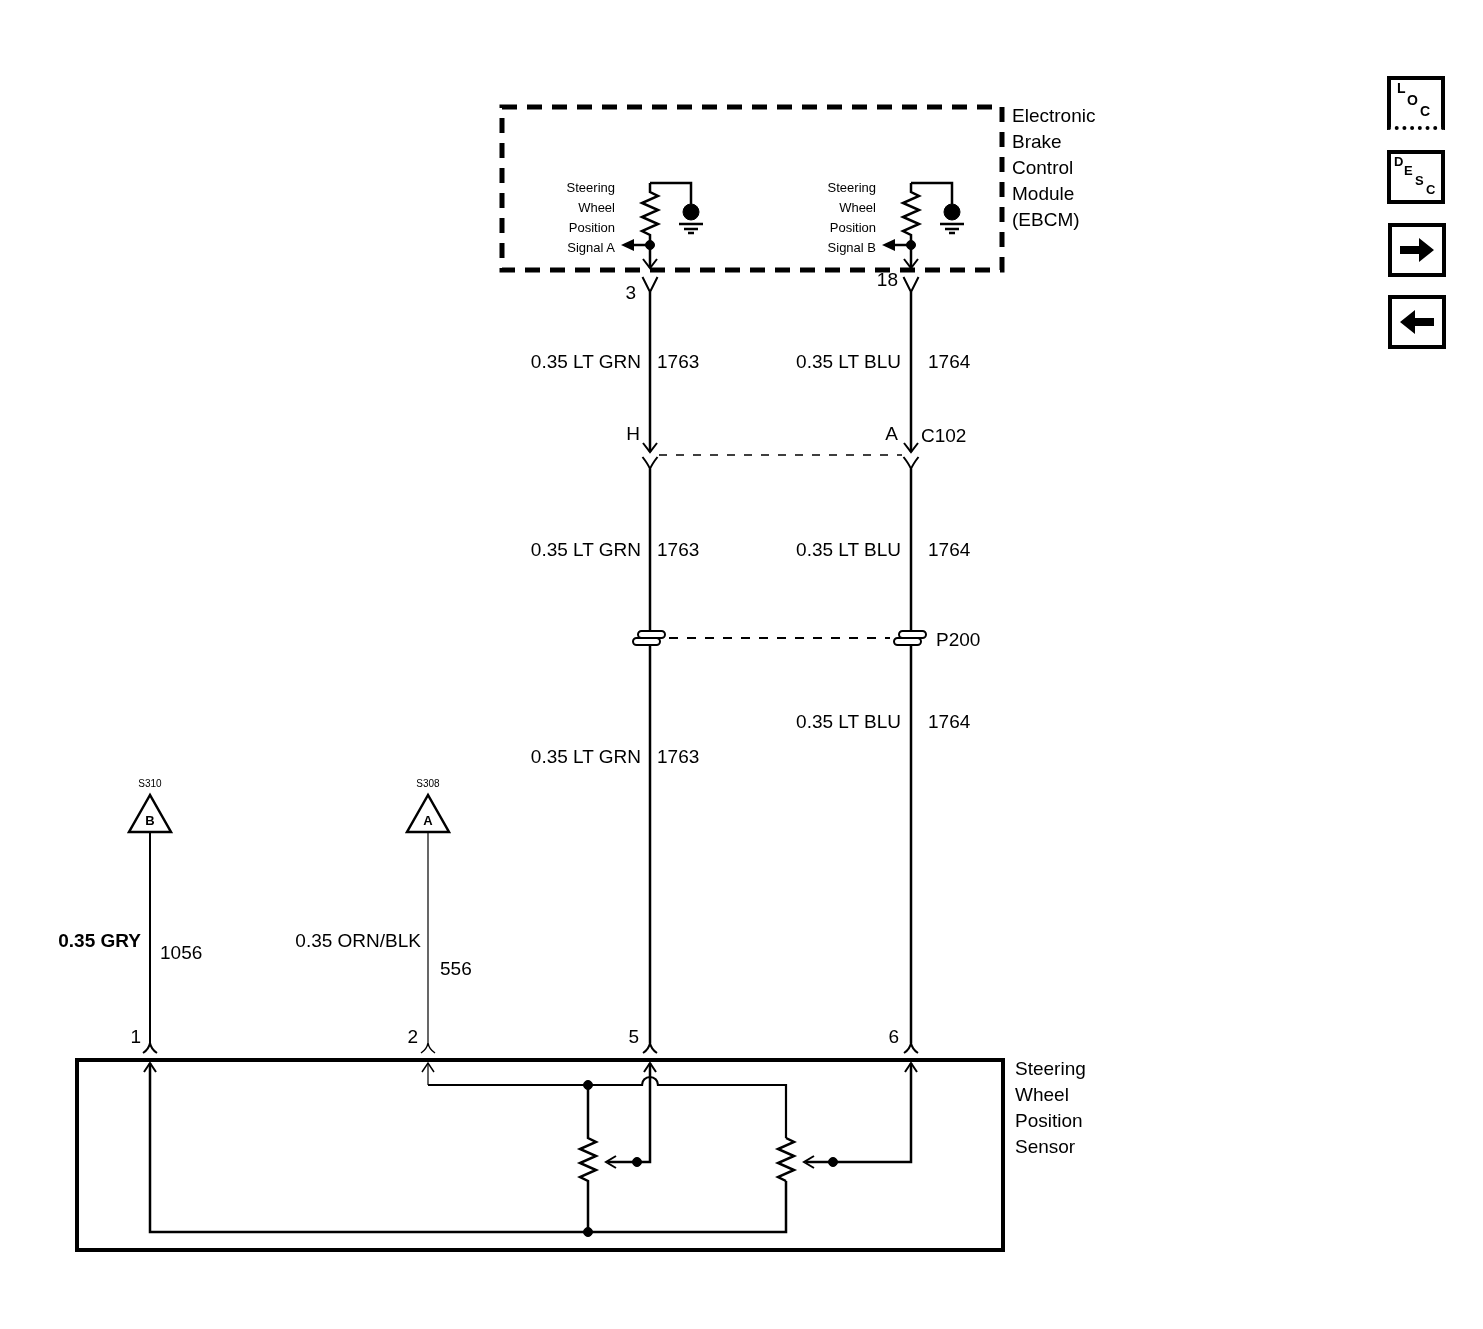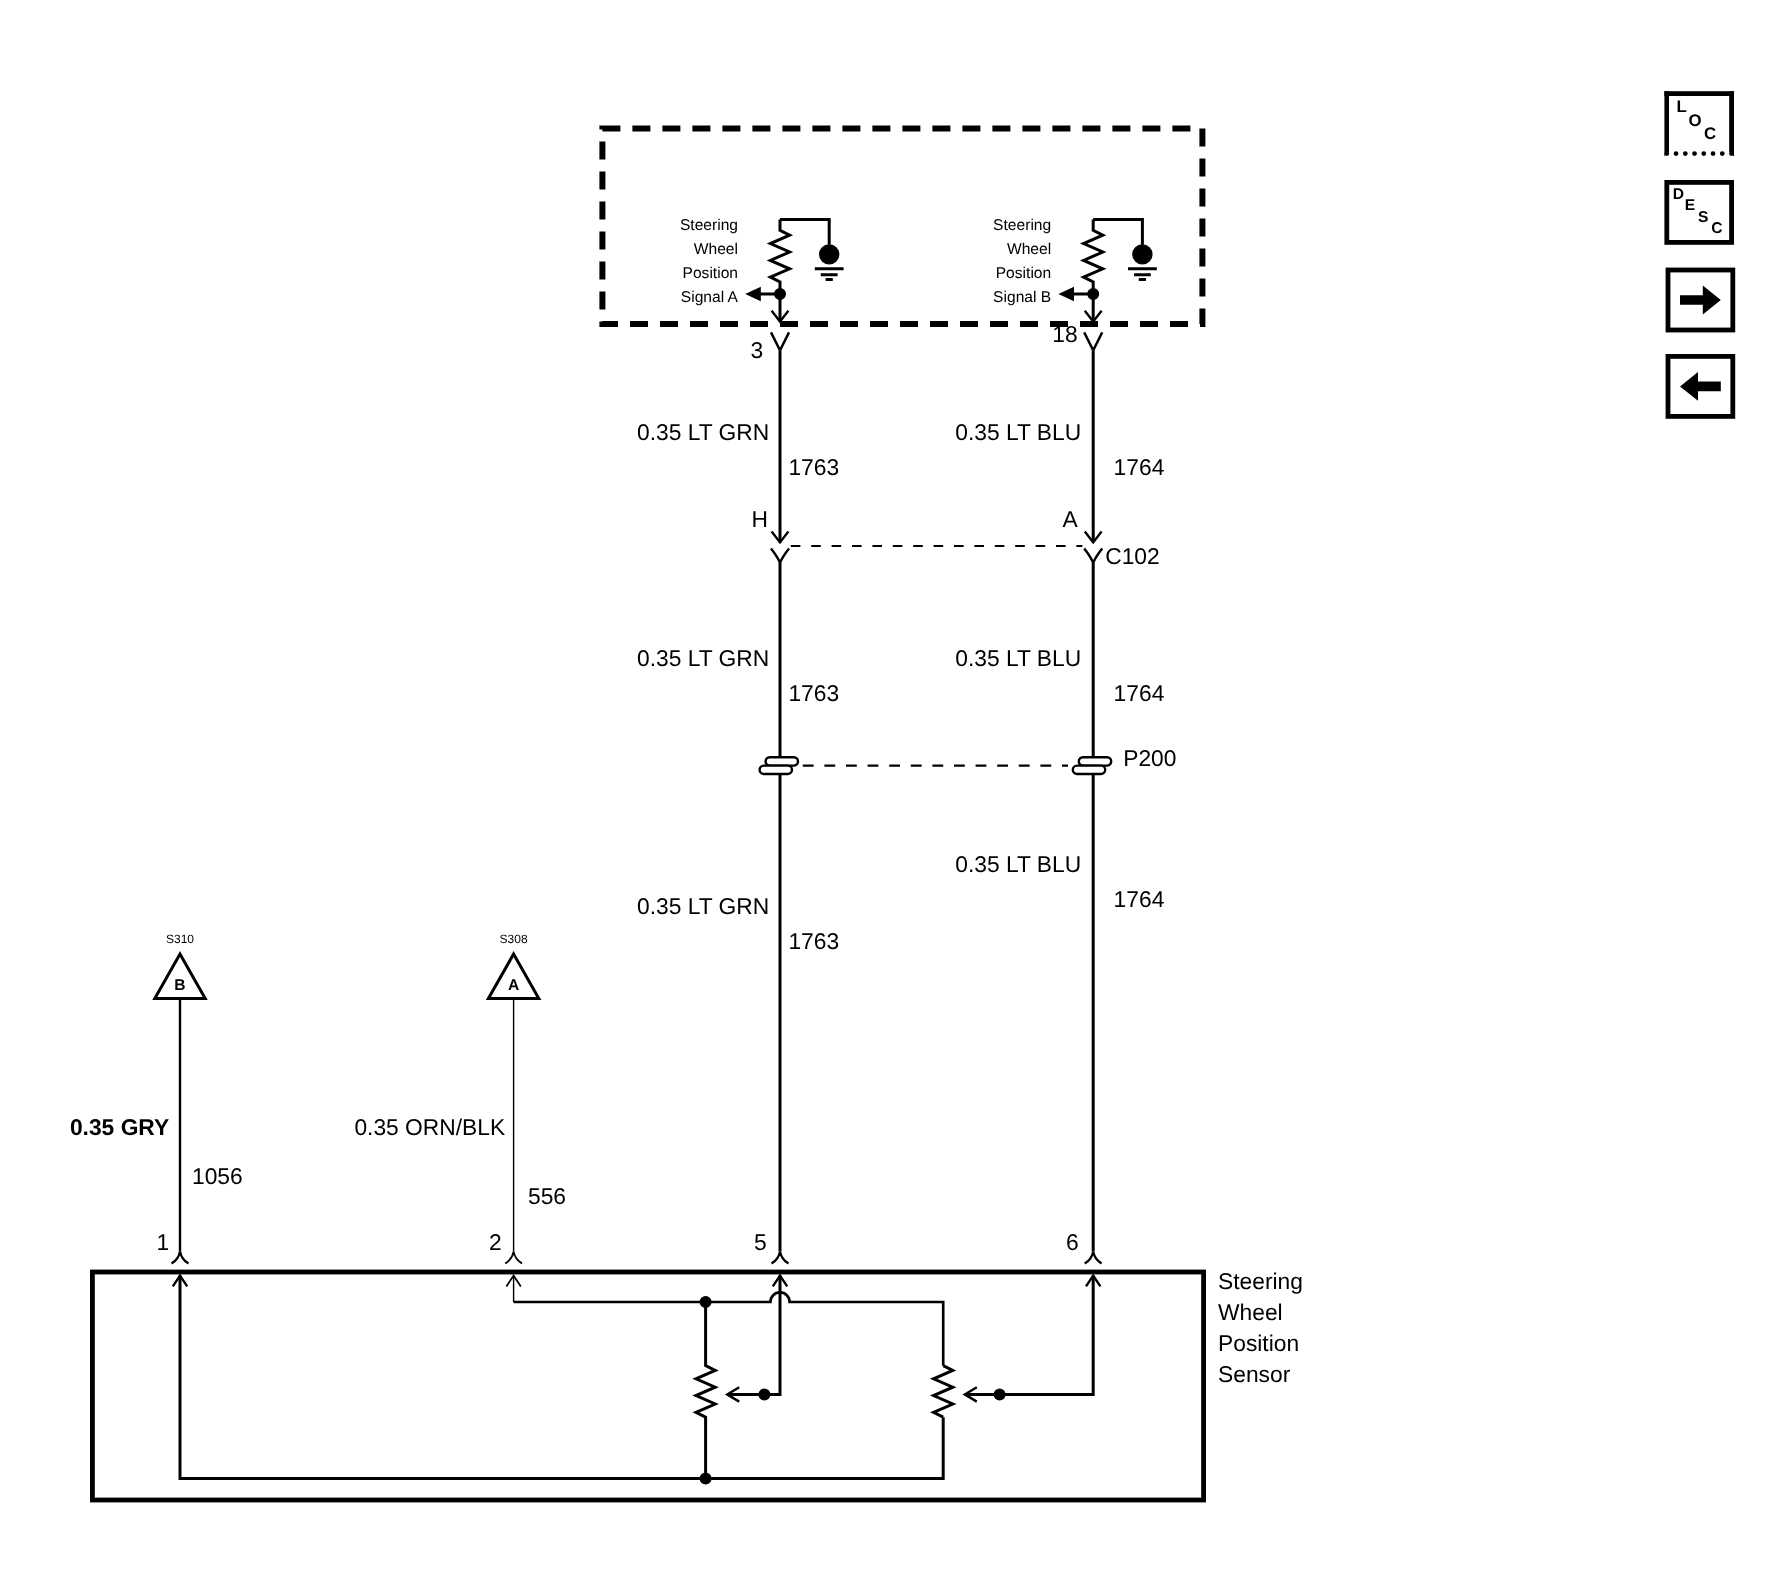--- a/index.html
+++ b/index.html
@@ -4,21 +4,21 @@
 <style>
   html,body{margin:0;padding:0;background:#fff;}
   #stage{position:relative;width:1483px;height:1329px;background:#fff;overflow:hidden;
          font-family:"Liberation Sans",sans-serif;color:#000;}
   svg{position:absolute;left:0;top:0;}
   .t{position:absolute;white-space:pre-line;color:#000;}
   .f19{font-size:19px;line-height:26px;}
   .f14{font-size:10px;}
   .f13{font-size:13px;line-height:20px;}
   .ra{transform:translate(-100%,-50%);white-space:nowrap;}
-  .la{transform:translateY(-50%);white-space:nowrap;margin-top:29px;}
+  .la{transform:translateY(-50%);white-space:nowrap;}
   .ca{transform:translate(-50%,-50%);white-space:nowrap;}
   .rblock{text-align:right;}
   .icon-box{position:absolute;width:50px;height:46px;border:4px solid #000;background:#fff;box-sizing:content-box;}
   .icon-box span{position:absolute;font-weight:bold;}
   #icon-loc{border-bottom-style:dotted;}
   .bold{font-weight:bold;}
 </style>
 </head>
 <body>
 
@@ -120,20 +120,25 @@
         <circle cx="637" cy="1162" r="4.5" fill="#000"></circle>
 
         <path d="M905,1072 L911,1063 L917,1072" stroke-width="2"></path>
         <path d="M911,1063 V1162 H806" stroke-width="2.5"></path>
         <path d="M814,1156 L804,1162 L814,1168" stroke-width="2"></path>
         <circle cx="833" cy="1162" r="4.5" fill="#000"></circle>
       </g>
     </g>
   </svg>
 
+  <div class="t f19" style="left:1012px;top:103px;">Electronic
+Brake
+Control
+Module
+(EBCM)</div>
 
   <div class="t f13 rblock" style="left:502px;top:178px;width:113px;">Steering
 Wheel
 Position
 Signal A</div>
   <div class="t f13 rblock" style="left:763px;top:178px;width:113px;">Steering
 Wheel
 Position
 Signal B</div>
 
@@ -147,21 +152,21 @@
 
   <span class="t f19 ra" style="left:640px;top:434px;">H</span>
   <span class="t f19 ra" style="left:898px;top:434px;">A</span>
   <span class="t f19 la" style="left:921px;top:436px;">C102</span>
 
   <span class="t f19 ra" style="left:641px;top:550px;">0.35 LT GRN</span>
   <span class="t f19 la" style="left:657px;top:550px;">1763</span>
   <span class="t f19 ra" style="left:901px;top:550px;">0.35 LT BLU</span>
   <span class="t f19 la" style="left:928px;top:550px;">1764</span>
 
-  <span class="t f19 la" style="left:936px;top:604px;">P200</span>
+  <span class="t f19 la" style="left:936px;top:640px;">P200</span>
 
   <span class="t f19 ra" style="left:901px;top:722px;">0.35 LT BLU</span>
   <span class="t f19 la" style="left:928px;top:722px;">1764</span>
   <span class="t f19 ra" style="left:641px;top:757px;">0.35 LT GRN</span>
   <span class="t f19 la" style="left:657px;top:757px;">1763</span>
 
   <span class="t f14 ca" style="left:150px;top:783px;">S310</span>
   <span class="t f13 ca bold" style="left:150px;top:821px;">B</span>
   <span class="t f14 ca" style="left:428px;top:783px;">S308</span>
   <span class="t f13 ca bold" style="left:428px;top:821px;">A</span>

